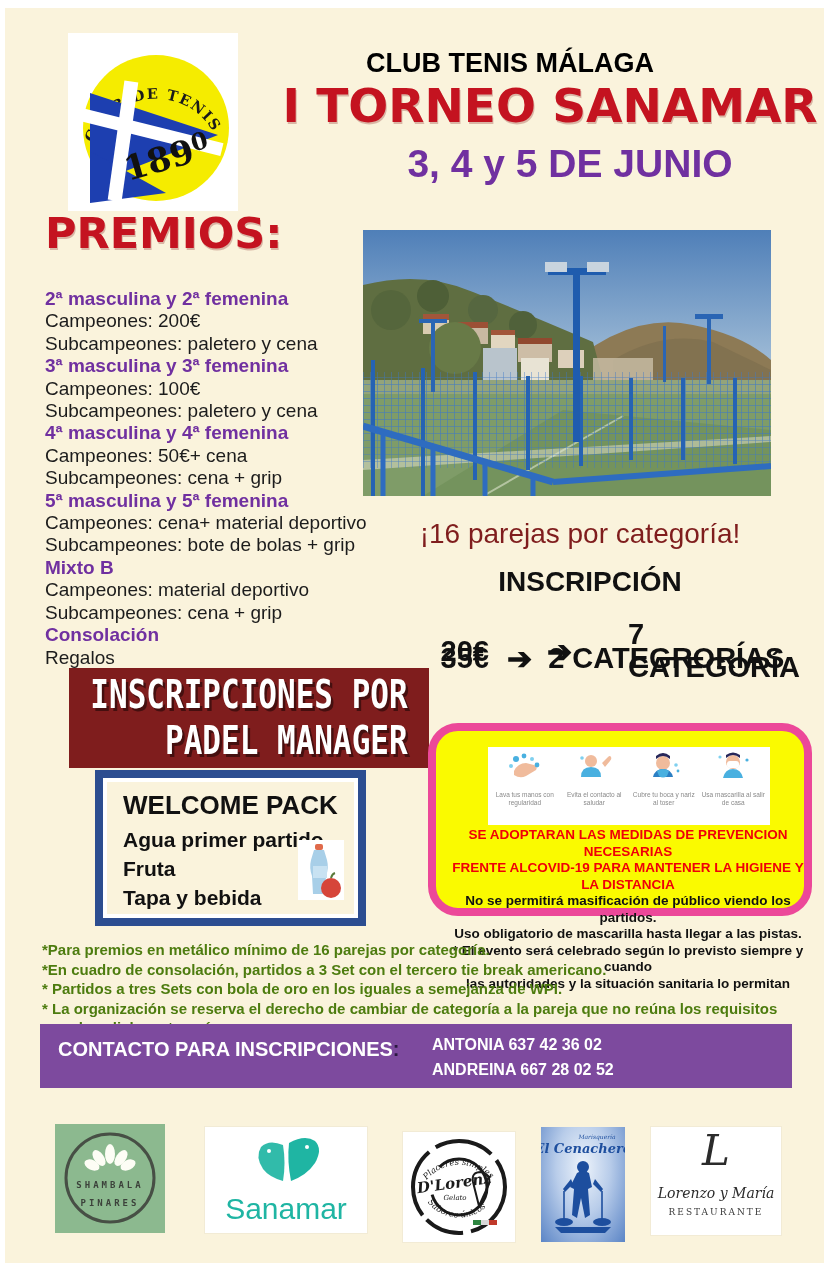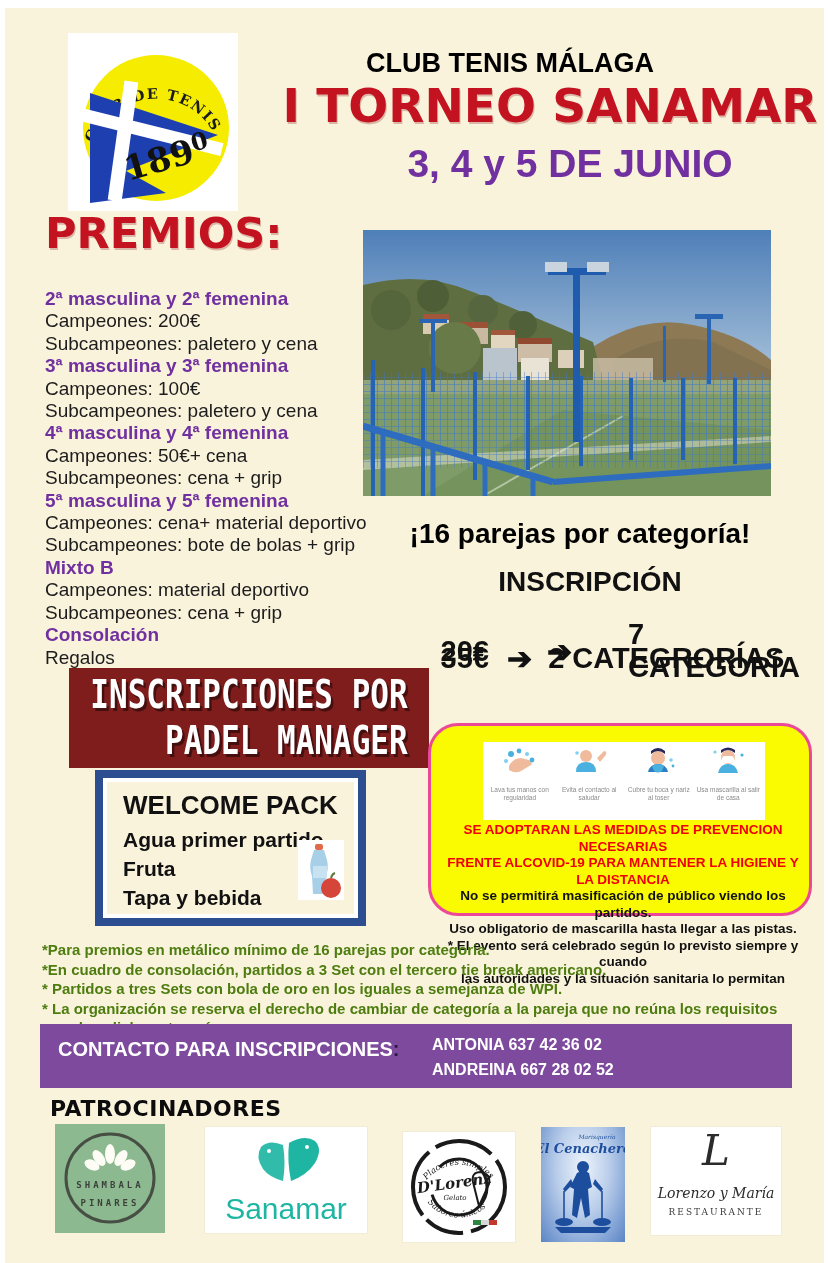--- a/index.html
+++ b/index.html
@@ -8,21 +8,21 @@
   .abs{position:absolute;}
   .fatred{color:#c41320;font-weight:900;letter-spacing:0px;font-family:"DejaVu Sans",sans-serif;}
   .plist{font-size:19px;line-height:22.4px;color:#1c1c1c;}
   .plist .cat{color:#7030a0;font-weight:bold;}
   .navybox{background:#7f1d1d;color:#fff;text-align:right;
     font-family:"DejaVu Sans Mono",monospace;font-weight:bold;
     text-shadow:2.5px 2.5px 0 rgba(0,0,0,0.45);margin-left:36px;}
   .navybox .inner{transform:scaleY(1.25);transform-origin:center;}
   .wpack-outer{background:#2c4d90;padding:8px;}
   .wpack-inner{background:#faf3dc;border:4px solid #ffffff;height:100%;box-sizing:border-box;position:relative;}
-  .covidbox{background:#fafa00;border:3px solid #ec4899;border-radius:30px;box-sizing:border-box;}
+  .covidbox{background:#fafa00;border:8px solid #ec4899;border-radius:30px;box-sizing:border-box;}
   .covid-strip{background:#ffffff;display:flex;justify-content:space-around;align-items:flex-start;padding:4px 2px;}
   .covid-cell{width:66px;text-align:center;}
   .covid-cap{font-size:6.5px;line-height:7.5px;color:#8a8a8a;margin-top:2px;}
   .covid-red{color:#f00008;font-weight:800;font-size:13.5px;line-height:16.5px;text-align:center;}
   .covid-blk{color:#111;font-weight:800;font-size:13.5px;line-height:16.5px;text-align:center;}
   .fnote{font-size:15px;font-weight:bold;color:#4d7c0f;line-height:19.5px;font-family:"Liberation Sans",sans-serif;}
   .contactbar{background:#7d4a9e;color:#fff;font-weight:bold;}
   .sponsor{background:#fff;box-shadow:0 0 0 1px rgba(0,0,0,0.03);}
   .optrow{display:flex;align-items:center;font-weight:800;color:#111;font-size:29px;font-family:"Liberation Sans",sans-serif;}
   .optrow .price{width:66px;text-align:right;}
@@ -155,21 +155,21 @@
           <rect x="224" y="32" width="22" height="10" fill="#c9d4de"></rect>
         <rect x="68" y="92" width="4" height="70" fill="#2a65b4"></rect>
           <rect x="56" y="89" width="28" height="4" fill="#2a65b4"></rect>
         <rect x="344" y="88" width="4" height="66" fill="#2a65b4"></rect>
           <rect x="332" y="84" width="28" height="5" fill="#2a65b4"></rect>
         <rect x="300" y="96" width="3" height="56" fill="#2a65b4"></rect>
       </g>
     </svg>
   </div>
 
-  <div class="abs" style="left:345px;top:510px;width:460px;text-align:center;font-size:28px;font-weight:700;color:#000000;">¡16 parejas por categoría!</div>
+  <div class="abs" style="left:345px;top:510px;width:460px;text-align:center;font-size:28px;font-weight:400;color:#7f1d1d;">¡16 parejas por categoría!</div>
 
   <div class="abs" style="left:395px;top:558px;width:380px;text-align:center;font-size:28px;font-weight:800;color:#111;">INSCRIPCIÓN</div>
 
   <div class="abs optrow" style="left:418px;top:610px;gap:40px;">
     <span class="price">20€</span>
     <span class="arr">➔</span>
     <span>7 CATEGORÍA</span>
   </div>
   <div class="abs optrow" style="left:418px;top:633px;">
     <span class="price">35€</span>
@@ -269,21 +269,20 @@
   <div class="abs contactbar" style="left:35px;top:1016px;width:752px;height:64px;">
     <div style="position:absolute;left:18px;top:14px;font-size:20px;">
       <span>CONTACTO PARA INSCRIPCIONES</span><span style="color:#2a1840;">:</span>
     </div>
     <div style="position:absolute;left:392px;top:8px;font-size:16px;line-height:25px;">
       <div>ANTONIA 637 42 36 02</div>
       <div>ANDREINA 667 28 02 52</div>
     </div>
   </div>
 
-  <div class="abs" style="left:45px;top:1088px;font-size:22px;font-weight:900;color:#0c0c0c;font-family:'DejaVu Sans',sans-serif;letter-spacing:0.5px;">PATROCINADORES</div>
 
   <div class="abs" style="left:50px;top:1116px;width:110px;height:109px;background:#8cb98f;">
     <svg width="110" height="109" viewBox="0 0 110 109">
       <circle cx="55" cy="54" r="44" fill="none" stroke="#474f45" stroke-width="3"></circle>
       <g fill="#fdfdf5">
         <ellipse cx="55" cy="30" rx="5" ry="10"></ellipse>
         <ellipse cx="44" cy="34" rx="5" ry="9" transform="rotate(-35 44 34)"></ellipse>
         <ellipse cx="66" cy="34" rx="5" ry="9" transform="rotate(35 66 34)"></ellipse>
         <ellipse cx="37" cy="41" rx="5" ry="8" transform="rotate(-65 37 41)"></ellipse>
         <ellipse cx="73" cy="41" rx="5" ry="8" transform="rotate(65 73 41)"></ellipse>

